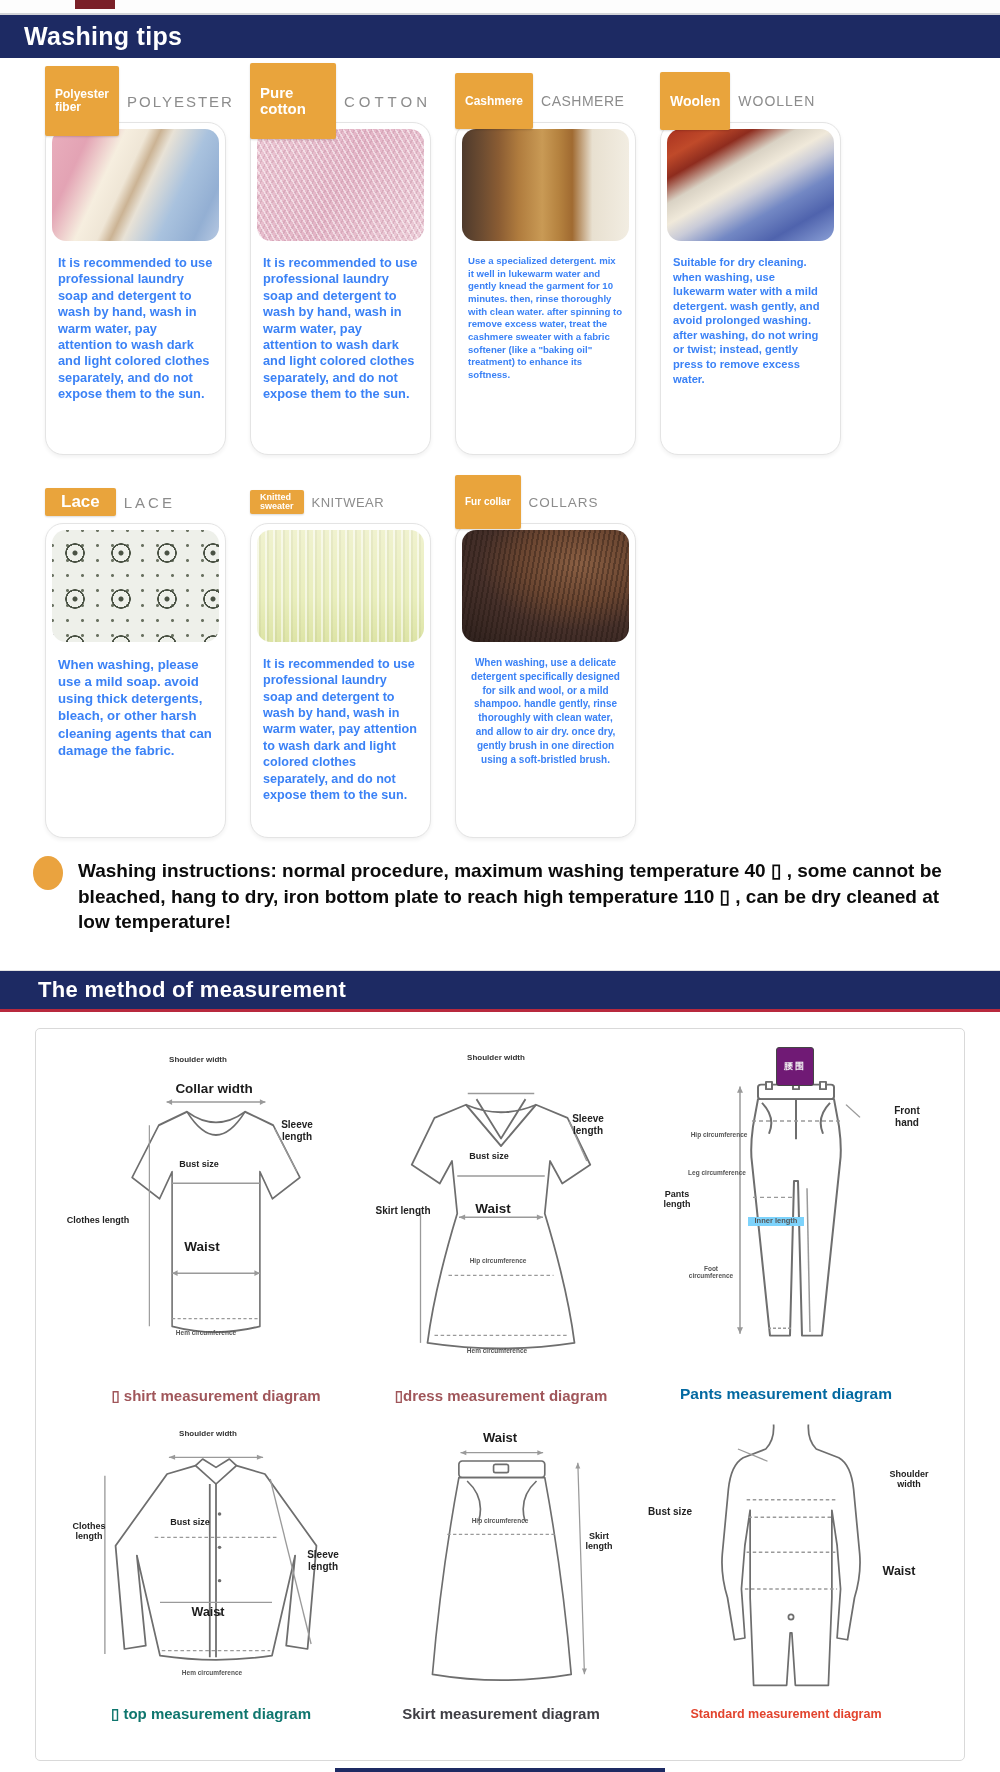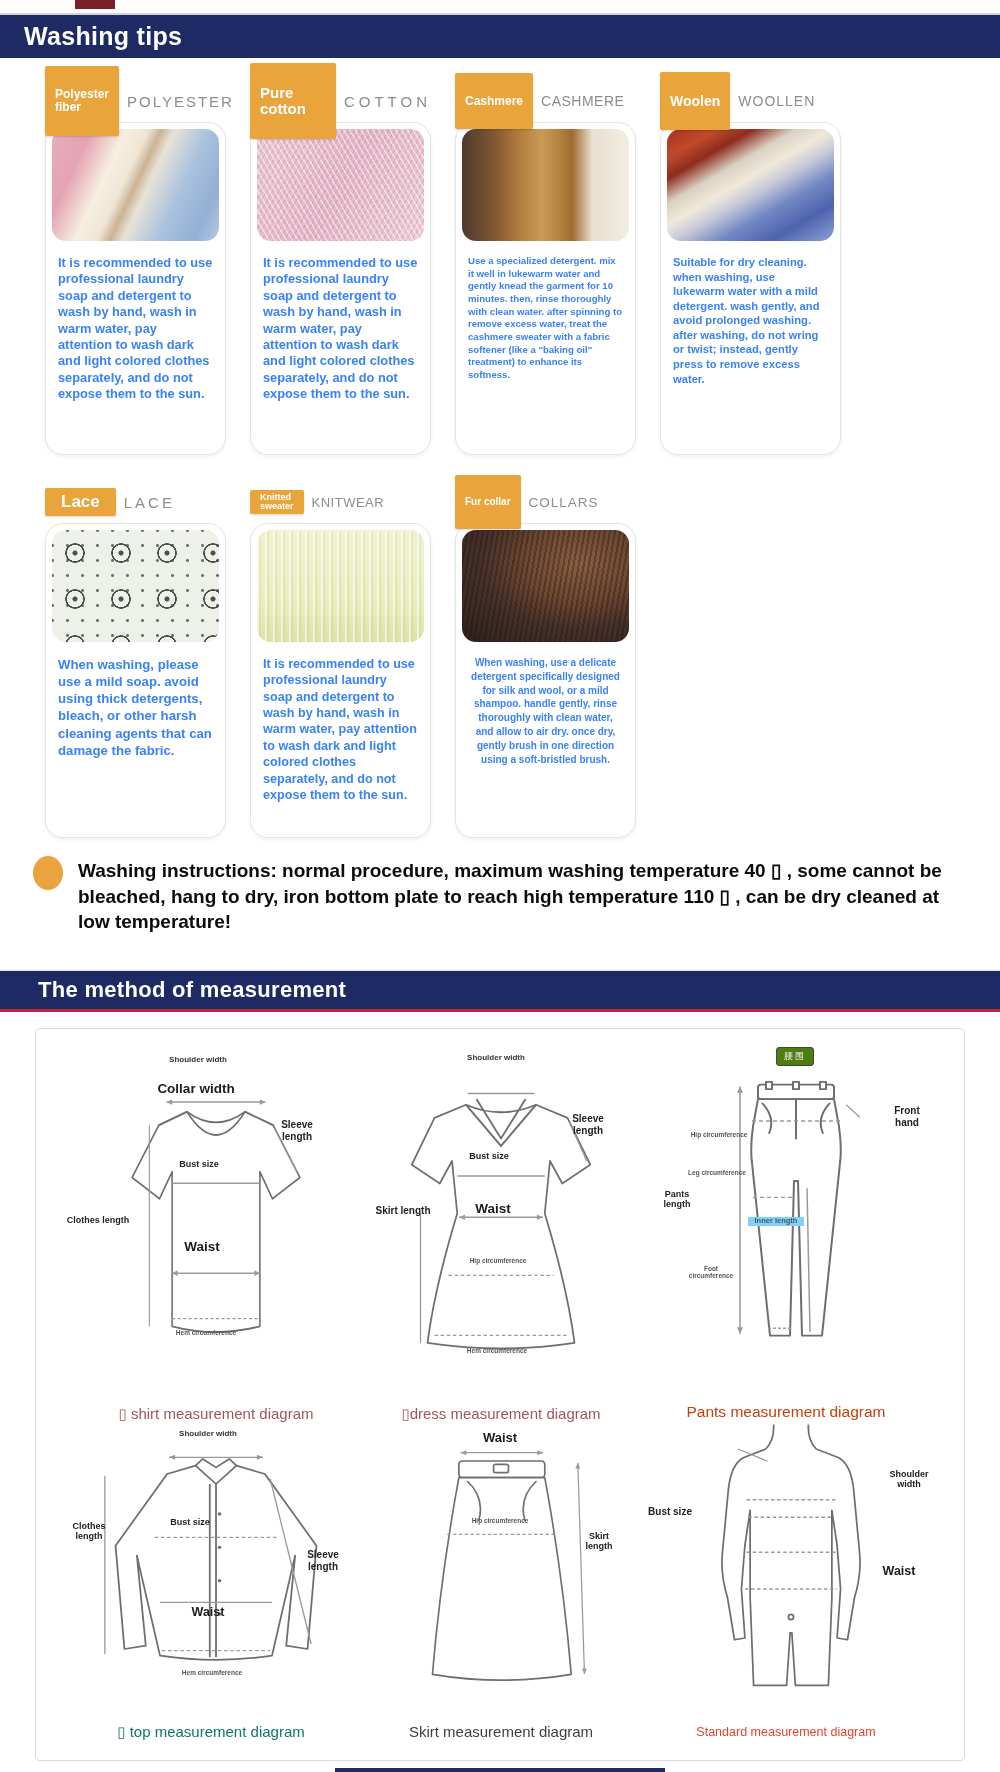--- a/index.html
+++ b/index.html
@@ -70,25 +70,25 @@
   .diag svg { position:absolute; }
   .g { fill:#fff; stroke:#6e6e6e; stroke-width:2; stroke-linejoin:round; }
   .gn { fill:none; stroke:#6e6e6e; stroke-width:2; stroke-linejoin:round; }
   .d { stroke:#9a9a9a; stroke-width:1.5; fill:none; }
   .ah { fill:#9a9a9a; stroke:none; }
   .lb { position:absolute; font-size:8px; color:#333; font-weight:700; text-align:center; line-height:1.15; }
   .lb-lg { font-size:13.5px; color:#1c1c1c; }
   .lb-md { font-size:10px; color:#222; }
   .lb-sm { font-size:9px; color:#222; }
   .lb-xs { font-size:6.5px; color:#555; }
-  .led { position:absolute; background:#4d7c0f; color:#f2f2f2; font-size:9px; font-weight:400;
-         padding:2px 7px; border-radius:3px; letter-spacing:2px; border:1px solid #454545; }
-  .cap { position:absolute; font-weight:400; font-size:15px; text-align:center;margin-top:18px; }
+  .led { position:absolute; background:#701a75; color:#f2f2f2; font-size:9px; font-weight:700;
+         padding:12px 7px; border-radius:3px; letter-spacing:2px; border:1px solid #454545; }
+  .cap { position:absolute; font-weight:700; font-size:15px; text-align:center; }
   .cap-brick { color:#a0565a; }
-  .cap-dark  { color:#c2410c; font-size:15.5px; }
+  .cap-dark  { color:#0369a1; font-size:15.5px; }
   .cap-maroon{ color:#0f766e; }
   .cap-gray  { color:#3f3e44; }
   .cap-red   { color:#e2442e; font-size:12.5px; }
   .footer-sliver { width:330px; height:8px; background:#1d2a63; margin:7px auto 0; }
 </style>
 </head>
 <body>
 
 <div class="topstrip">
     <div class="mini"></div>
@@ -195,21 +195,21 @@
       <line class="d" x1="62" y1="28" x2="188" y2="28"></line>
         <path class="ah" d="M62,28 l7,-3 v6 Z M188,28 l-7,-3 v6 Z"></path>
       <line class="d" x1="69" y1="112" x2="181" y2="112"></line>
       <line class="d" x1="69" y1="205" x2="181" y2="205"></line>
         <path class="ah" d="M69,205 l7,-3 v6 Z M181,205 l-7,-3 v6 Z"></path>
       <line class="d" x1="40" y1="52" x2="40" y2="260"></line>
       <line class="d" x1="200" y1="56" x2="228" y2="100"></line>
       <line class="d" x1="69" y1="252" x2="181" y2="252" stroke-dasharray="4 3"></line>
     </svg>
     <div class="lb" style="left:100px;top:8px;width:64px">Shoulder width</div>
-    <div class="lb lb-lg" style="left:70px;top:34px;width:120px">Collar width</div>
+    <div class="lb lb-lg" style="left:88px;top:34px;width:120px">Collar width</div>
     <div class="lb lb-md" style="left:204px;top:72px;width:54px">Sleeve length</div>
     <div class="lb lb-sm" style="left:108px;top:112px;width:50px">Bust size</div>
     <div class="lb lb-sm" style="left:0;top:168px;width:64px">Clothes length</div>
     <div class="lb lb-lg" style="left:112px;top:192px;width:48px">Waist</div>
     <div class="lb lb-xs" style="left:104px;top:282px;width:72px">Hem circumference</div>
   </div>
 
   <div class="diag" style="left:330px;top:18px;width:270px;height:340px">
     <svg viewBox="0 0 240 320" preserveAspectRatio="none" style="left:30px;top:24px;width:210px;height:300px">
       <path class="g" d="M80,36 L120,80 L160,36 L196,50 L222,100 L190,120 L176,96 L170,152 Q196,232 204,290 Q120,302 36,290 Q44,232 70,152 L64,96 L50,120 L18,100 L44,50 Z"></path>

